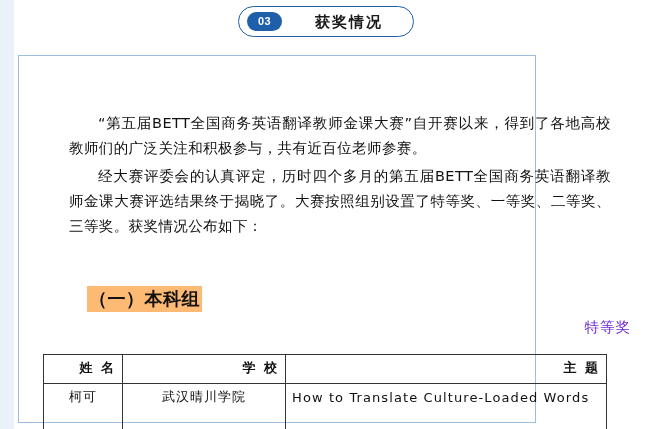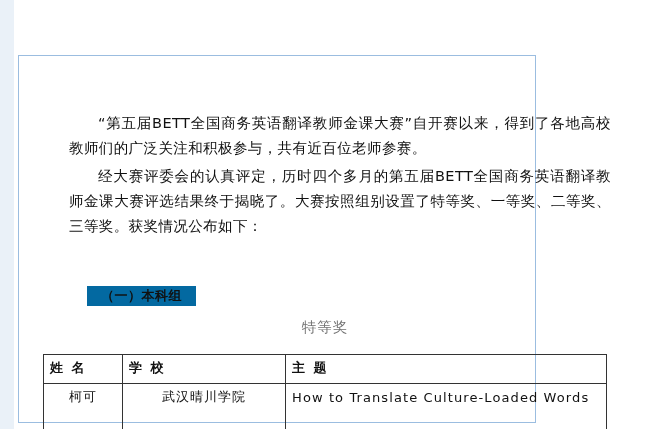--- a/index.html
+++ b/index.html
@@ -106,36 +106,36 @@
     letter-spacing: 0.4px;
   }
   .para-2 {
     margin-top: 3px !important;
   }
   .subhead {
     position: absolute;
     left: 68px;
     top: 230px;
     font-family: "DejaVu Sans", sans-serif;
-    font-size: 13px;
+    font-size: 18px;
     font-weight: bold;
     color: #111111;
-    background: #0369a1;
-    padding: 1px 14px;
+    background: #fdba74;
+    padding: 1px 2px;
     letter-spacing: 0.5px;
   }
   .award-title {
     position: absolute;
     left: 0;
     top: 262px;
     width: 612px;
-    text-align: center;
+    text-align: right;
     font-family: "DejaVu Sans", sans-serif;
     font-size: 14.5px;
-    color: #737373;
+    color: #6d28d9;
     letter-spacing: 1px;
   }
   
   table.winners {
     position: absolute;
     left: 24px;
     top: 298px;
     width: 564px;
     border-collapse: collapse;
     table-layout: fixed;
@@ -143,21 +143,21 @@
   table.winners th,
   table.winners td {
     border: 1px solid #333333;
     padding: 4px 6px;
     font-family: "DejaVu Sans", sans-serif;
     font-size: 13px;
     color: #111111;
     vertical-align: top;
   }
   table.winners th {
-    text-align: left;
+    text-align: right;
     font-weight: bold;
     height: 20px;
     letter-spacing: 2px;
   }
   table.winners td.name {
     text-align: center;
     letter-spacing: 1px;
   }
   table.winners td.school {
     text-align: center;
@@ -174,20 +174,26 @@
   .col-topic { width: auto; }
   .row-body td { height: 42px; }
 </style>
 </head>
 <body>
 
 <div class="page">
 
   <div class="left-bar"></div>
 
+  <div class="header">
+    <div class="section-pill">
+      <div class="pill-badge">03</div>
+      <div class="pill-title">获奖情况</div>
+    </div>
+  </div>
 
   <div class="content-frame">
 
     <div class="body-text">
       <p>“第五届BETT全国商务英语翻译教师金课大赛”自开赛以来，得到了各地高校教师们的广泛关注和积极参与，共有近百位老师参赛。</p>
       <p class="para-2">经大赛评委会的认真评定，历时四个多月的第五届BETT全国商务英语翻译教师金课大赛评选结果终于揭晓了。大赛按照组别设置了特等奖、一等奖、二等奖、三等奖。获奖情况公布如下：</p>
     </div>
 
     <div class="subhead">（一）本科组</div>
 

